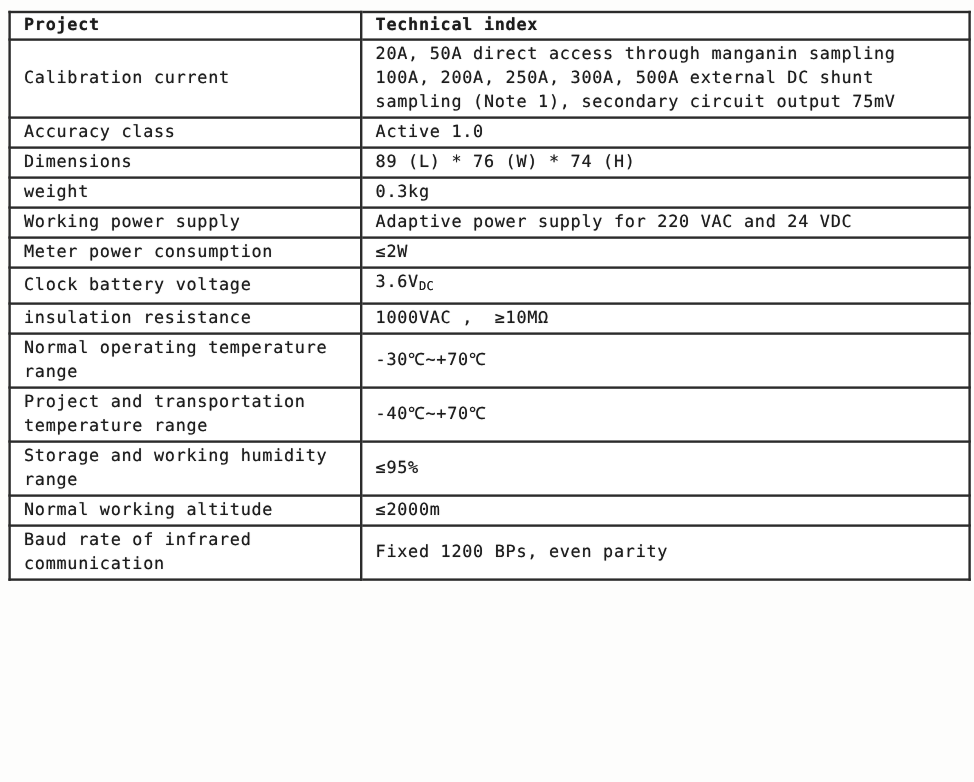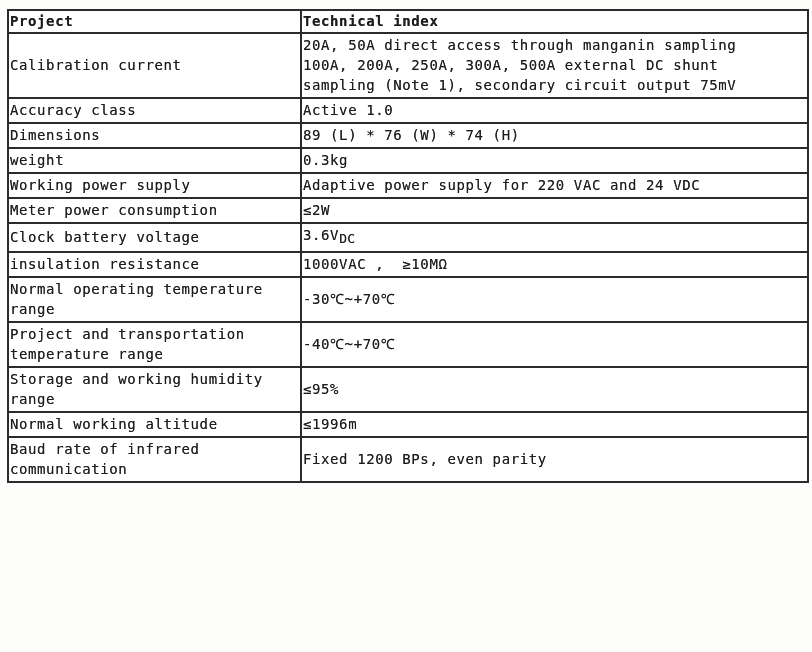--- a/index.html
+++ b/index.html
@@ -23,37 +23,37 @@
     top: 9px;
     width: 800px;
     border-collapse: collapse;
     table-layout: fixed;
     font-size: 14px;
     letter-spacing: 0.6px;
     background: #ffffff;
   }
   table.spec td, table.spec th {
     border: 2px solid #2b2b2b;
-    padding: 1px 5px 2px 1px;
+    padding: 1px 5px 2px 11px;
     line-height: 20px;
     vertical-align: middle;
     white-space: pre-wrap;
     word-wrap: break-word;
     text-shadow: 0 0 0.6px rgba(20,20,20,0.65);
   }
   table.spec th {
     text-align: left;
     font-weight: bold;
     padding-top: 0;
     padding-bottom: 1px;
   }
   col.c-project { width: 293px; }
   col.c-index   { width: 507px; }
   sub.unit-sub {
-    font-size: 13px;
+    font-size: 10px;
     letter-spacing: 0.2px;
     vertical-align: -3px;
     text-shadow: 0 0 0.5px rgba(20,20,20,0.65);
   }
 </style>
 </head>
 <body>
 
 <div class="page">
   <table class="spec">
@@ -107,21 +107,21 @@
     <tr>
       <td>Project and transportation temperature range</td>
       <td>-40℃~+70℃</td>
     </tr>
     <tr>
       <td>Storage and working humidity range</td>
       <td>≤95%</td>
     </tr>
     <tr>
       <td>Normal working altitude</td>
-      <td>≤1996m</td>
+      <td>≤2000m</td>
     </tr>
     <tr>
       <td>Baud rate of infrared communication</td>
       <td>Fixed 1200 BPs, even parity</td>
     </tr>
   </tbody>
     </table>
 </div>
 
 </body></html>

